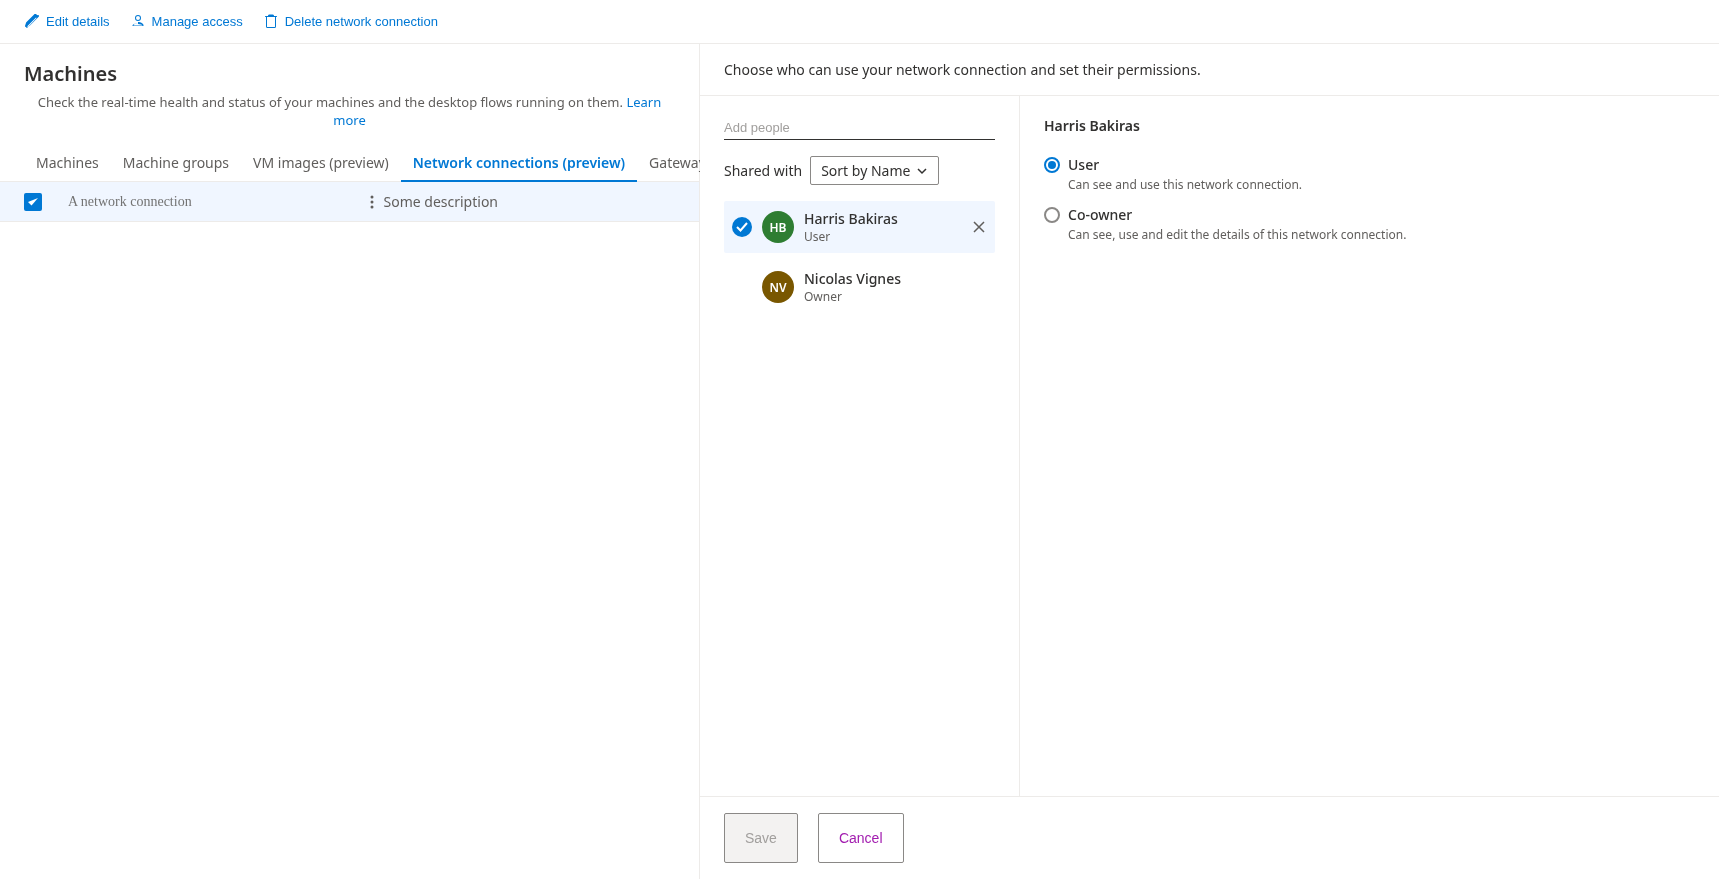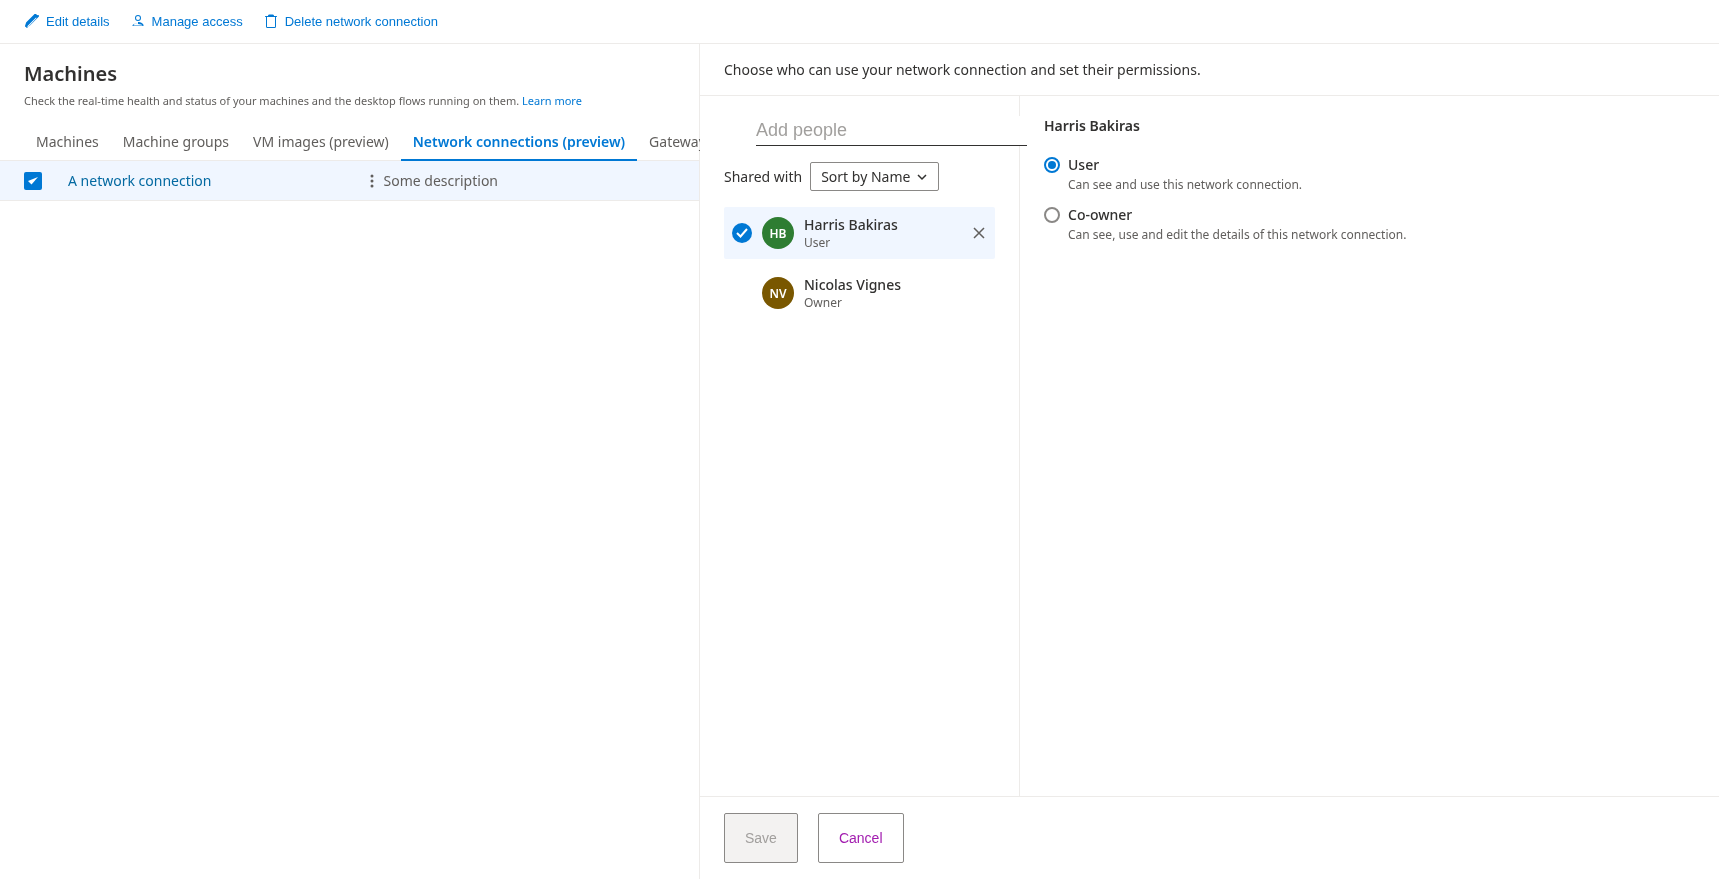--- a/index.html
+++ b/index.html
@@ -45,22 +45,23 @@
     .page-header {
       padding: 16px 24px 8px;
     }
     .page-title {
       font-size: 20px;
       font-weight: 600;
       color: #323130;
       margin-bottom: 6px;
     }
     .page-description {
-      font-size: 11px;
+      font-size: 13px;
       color: #605e5c;
+      text-align: center;
     }
     .page-description a {
       color: #0078d4;
       text-decoration: none;
     }
 
     .tabs {
       display: flex;
       border-bottom: 1px solid #edebe9;
       padding: 0 24px;
@@ -103,21 +104,21 @@
 
     .checkbox-checked {
       width: 18px; height: 18px;
       background: #0078d4;
       border-radius: 2px;
       display: flex; align-items: center; justify-content: center;
       flex-shrink: 0;
     }
     .checkbox-checked svg { fill: white; width: 12px; height: 12px; }
 
-    .row-name { flex: 1; font-size: 14px; color: #0369a1; padding-left: 4px; }
+    .row-name { flex: 1; font-size: 14px; color: #737373; padding-left: 4px; font-family: Liberation Serif, serif; }
     .row-desc { flex: 1; font-size: 14px; color: #605e5c; }
     .row-menu { width: 24px; display: flex; align-items: center; justify-content: center; color: #605e5c; }
 
     
     .right-panel {
       flex: 1;
       display: flex;
       flex-direction: column;
       background: #fff;
       overflow: hidden;
@@ -142,25 +143,24 @@
       border-right: 1px solid #edebe9;
       display: flex;
       flex-direction: column;
       gap: 16px;
     }
 
     .add-people-input {
       border: none;
       border-bottom: 1px solid #323130;
       padding: 4px 0;
-      font-size: 18px;
+      font-size: 13px;
       color: #323130;
       width: 100%;
       outline: none;
-      margin-left: 32px;
     }
     .add-people-input::placeholder { color: #a19f9d; }
 
     .shared-with-row {
       display: flex;
       align-items: center;
       gap: 8px;
     }
     .shared-with-label { font-size: 14px; color: #323130; white-space: nowrap; }
 

